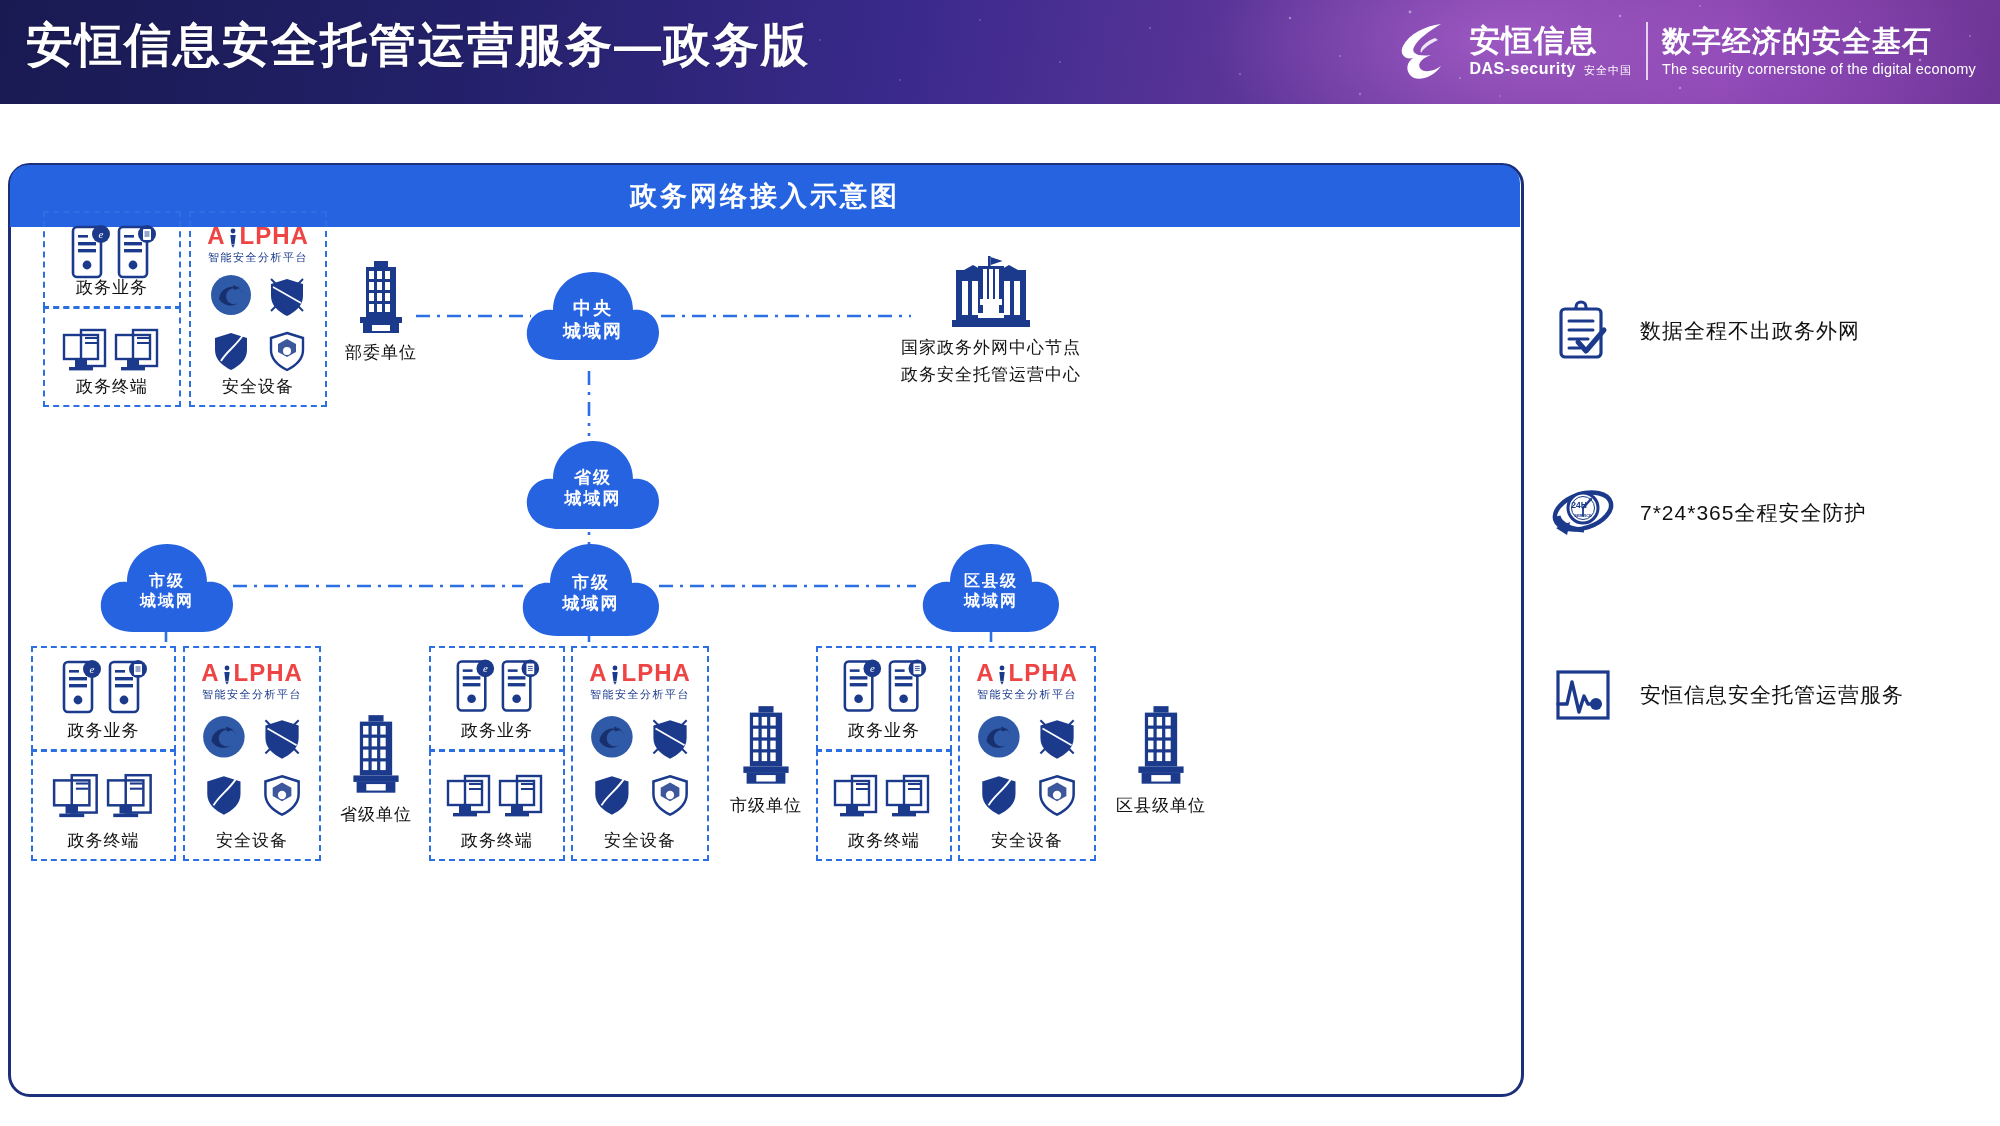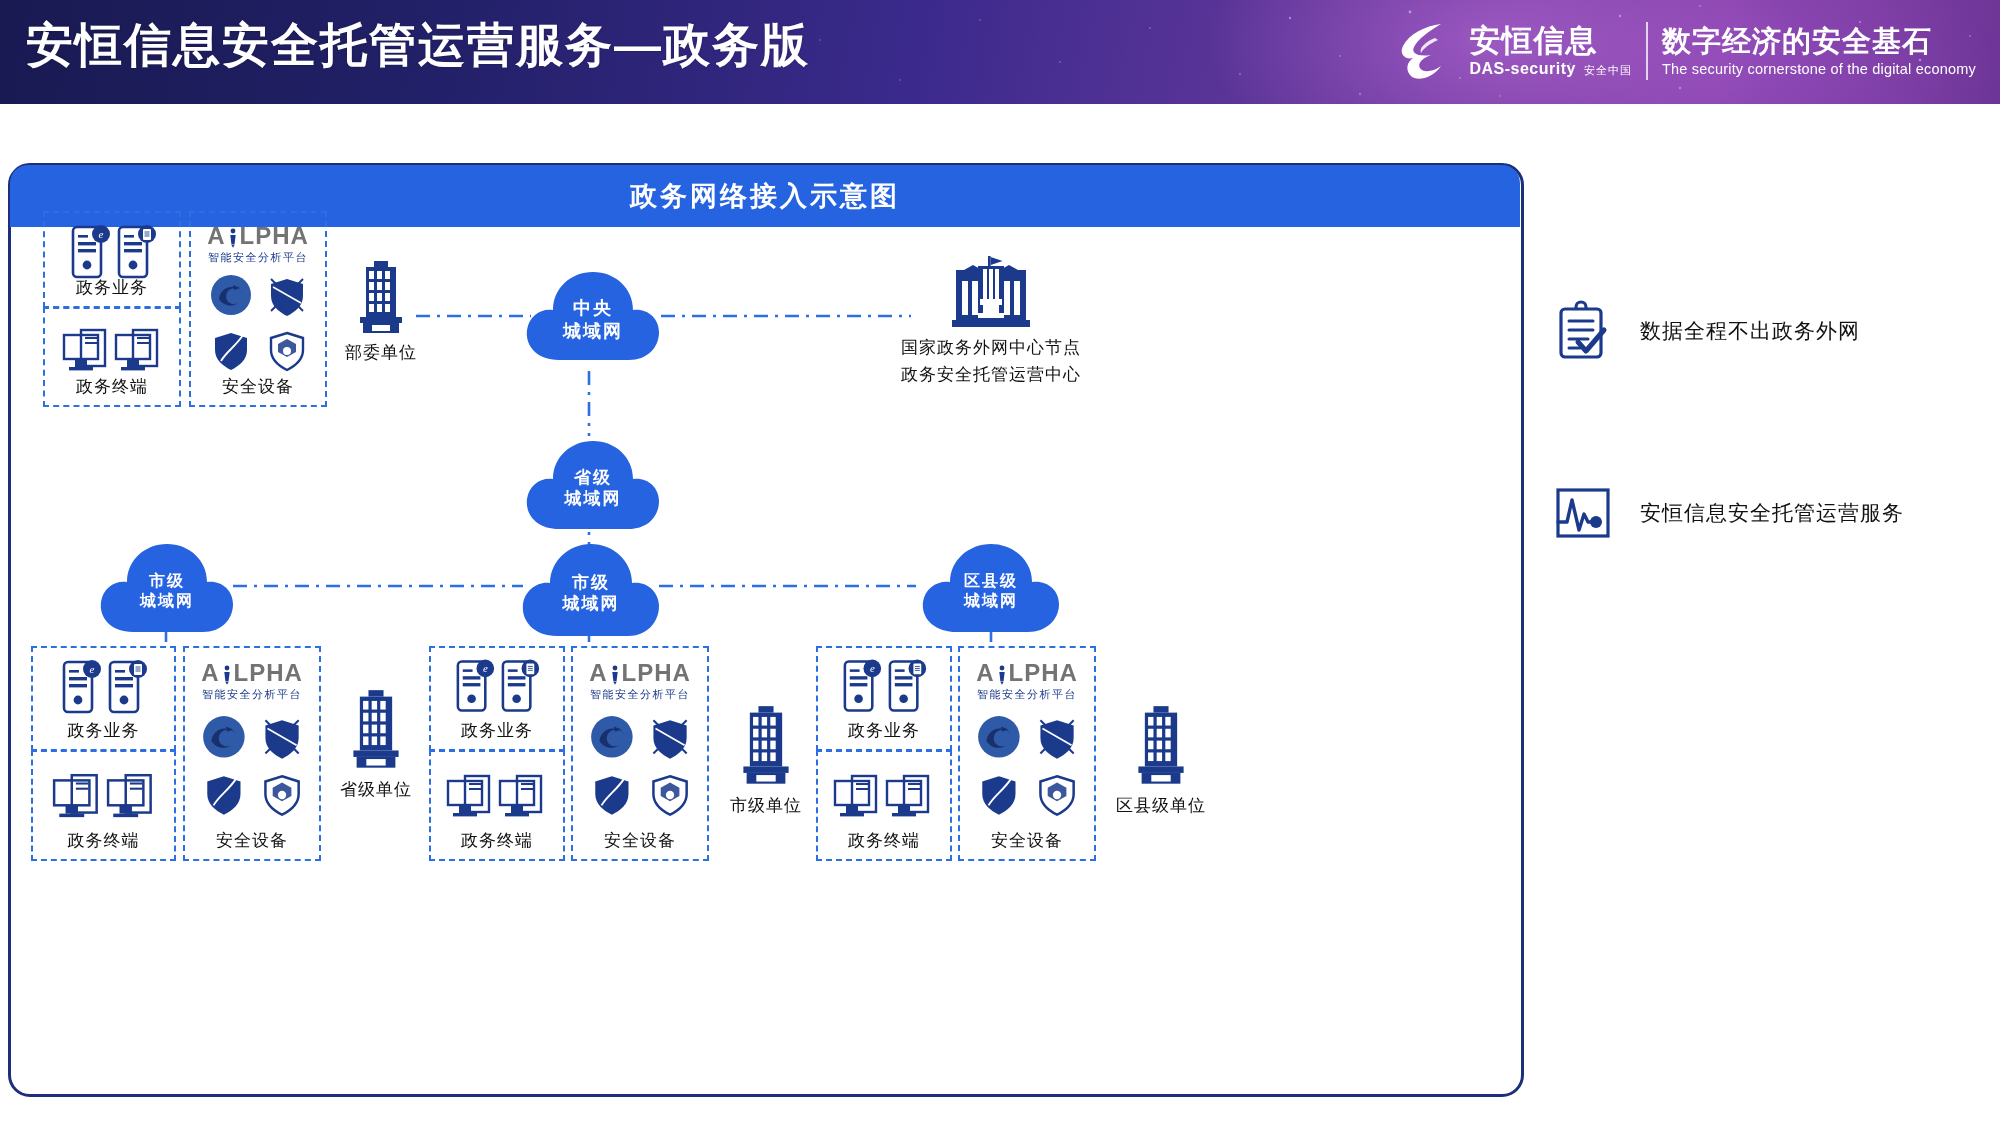--- a/index.html
+++ b/index.html
@@ -70,21 +70,21 @@
   .cloud { position: absolute; }
   .cloud .cloud-txt {
     position: absolute; left: 0; right: 0; top: 50%; transform: translateY(-50%);
     text-align: center; color: #fff; font-weight: bold; letter-spacing: 2px; line-height: 1.25;
   }
 
   .conn { position: absolute; }
 
   
   .alpha-wrap { position: absolute; text-align: center; }
-  .alpha-word { font-size: 24px; font-weight: bold; color: #737373; letter-spacing: 1px; line-height: 26px; }
+  .alpha-word { font-size: 24px; font-weight: bold; color: #ef4444; letter-spacing: 1px; line-height: 26px; }
   .alpha-word .slot { display: inline-block; width: 14px; position: relative; vertical-align: baseline; }
   .alpha-sub { font-size: 11px; color: #1b3a8c; letter-spacing: 1.5px; margin-top: 1px; }
 
   
   #sidebar { position: absolute; left: 1552px; top: 300px; width: 440px; }
   .side-item { display: flex; align-items: center; gap: 26px; margin-bottom: 120px; }
   .side-icon { width: 62px; height: 62px; flex: 0 0 62px; }
   .side-text { font-size: 21px; color: #111; letter-spacing: 1px; white-space: nowrap; }
 
   svg { display: block; overflow: visible; }
@@ -464,21 +464,21 @@
       </g>
       <g>
         <path d="M78 60 l16 5 v12 c0 10 -8 16 -16 20 c-8 -4 -16 -10 -16 -20 V65 z" fill="none" stroke="#1b3a8c" stroke-width="2.4"></path>
         <path d="M78 66 l9 5 v8 l-9 5 l-9 -5 v-8 z" fill="#1b3a8c" opacity=".85"></path>
         <circle cx="78" cy="78" r="4" fill="#fff"></circle>
       </g>
     </svg>
     <div class="dbox-label">安全设备</div>
   </div>
 
-  <div style="position:absolute;left:310px;top:524px;width:110px;">
+  <div style="position:absolute;left:310px;top:549px;width:110px;">
     <svg style="margin:0 auto;" width="56" height="80" viewBox="0 0 52 74">
       <g fill="#1b3a8c">
         <rect x="19" y="0" width="14" height="6"></rect>
           <rect x="11" y="6" width="30" height="50"></rect>
         <rect x="5" y="56" width="42" height="6"></rect>
           <rect x="8" y="62" width="36" height="10"></rect>
       </g>
       <g fill="#fff">
         <rect x="14" y="10" width="5" height="8"></rect>
           <rect x="22" y="10" width="5" height="8"></rect>
@@ -747,20 +747,36 @@
           <line x1="17" y1="30" x2="41" y2="30"></line>
           <line x1="17" y1="39" x2="36" y2="39"></line>
           <line x1="17" y1="48" x2="28" y2="48"></line>
         </g>
         <path d="M26 42 l8 9 l18 -21" fill="none" stroke="#1b3a8c" stroke-width="5" stroke-linecap="round" stroke-linejoin="round"></path>
       </svg>
     </span>
     <span class="side-text">数据全程不出政务外网</span>
   </div>
 
+  <div class="side-item">
+    <span class="side-icon">
+      <svg width="62" height="62" viewBox="0 0 62 62">
+        <ellipse cx="31" cy="29" rx="29" ry="17" transform="rotate(-18 31 29)" fill="none" stroke="#1b3a8c" stroke-width="4.5"></ellipse>
+        <path d="M6 34 a27 16 0 0 0 26 14" fill="none" stroke="#1b3a8c" stroke-width="5"></path>
+        <path d="M4 46 l14 -6 l-3 13 z" fill="#1b3a8c"></path>
+        <circle cx="31" cy="26" r="15" fill="#fff" stroke="#1b3a8c" stroke-width="3"></circle>
+        <circle cx="31" cy="26" r="11.5" fill="none" stroke="#1b3a8c" stroke-width="1"></circle>
+        <text x="27" y="26" font-size="8.5" font-weight="bold" fill="#1b3a8c" text-anchor="middle" font-family="Liberation Sans, sans-serif">24H</text>
+        <text x="31" y="35" font-size="4" font-weight="bold" fill="#1b3a8c" text-anchor="middle" font-family="Liberation Sans, sans-serif">SERVICE</text>
+        <line x1="31" y1="26" x2="39" y2="17" stroke="#1b3a8c" stroke-width="2.2" stroke-linecap="round"></line>
+        <line x1="31" y1="26" x2="31" y2="34" stroke="#1b3a8c" stroke-width="1.8" stroke-linecap="round"></line>
+      </svg>
+    </span>
+    <span class="side-text">7*24*365全程安全防护</span>
+  </div>
 
   <div class="side-item">
     <span class="side-icon">
       <svg width="62" height="62" viewBox="0 0 62 62">
         <rect x="6" y="8" width="50" height="46" fill="none" stroke="#1b3a8c" stroke-width="3.2"></rect>
         <path d="M6 40 h9 l5 -22 l7 30 l5 -16 l4 8 h7" fill="none" stroke="#1b3a8c" stroke-width="3.4" stroke-linejoin="round" stroke-linecap="round"></path>
         <circle cx="44" cy="40" r="6" fill="#1b3a8c"></circle>
       </svg>
     </span>
     <span class="side-text">安恒信息安全托管运营服务</span>

